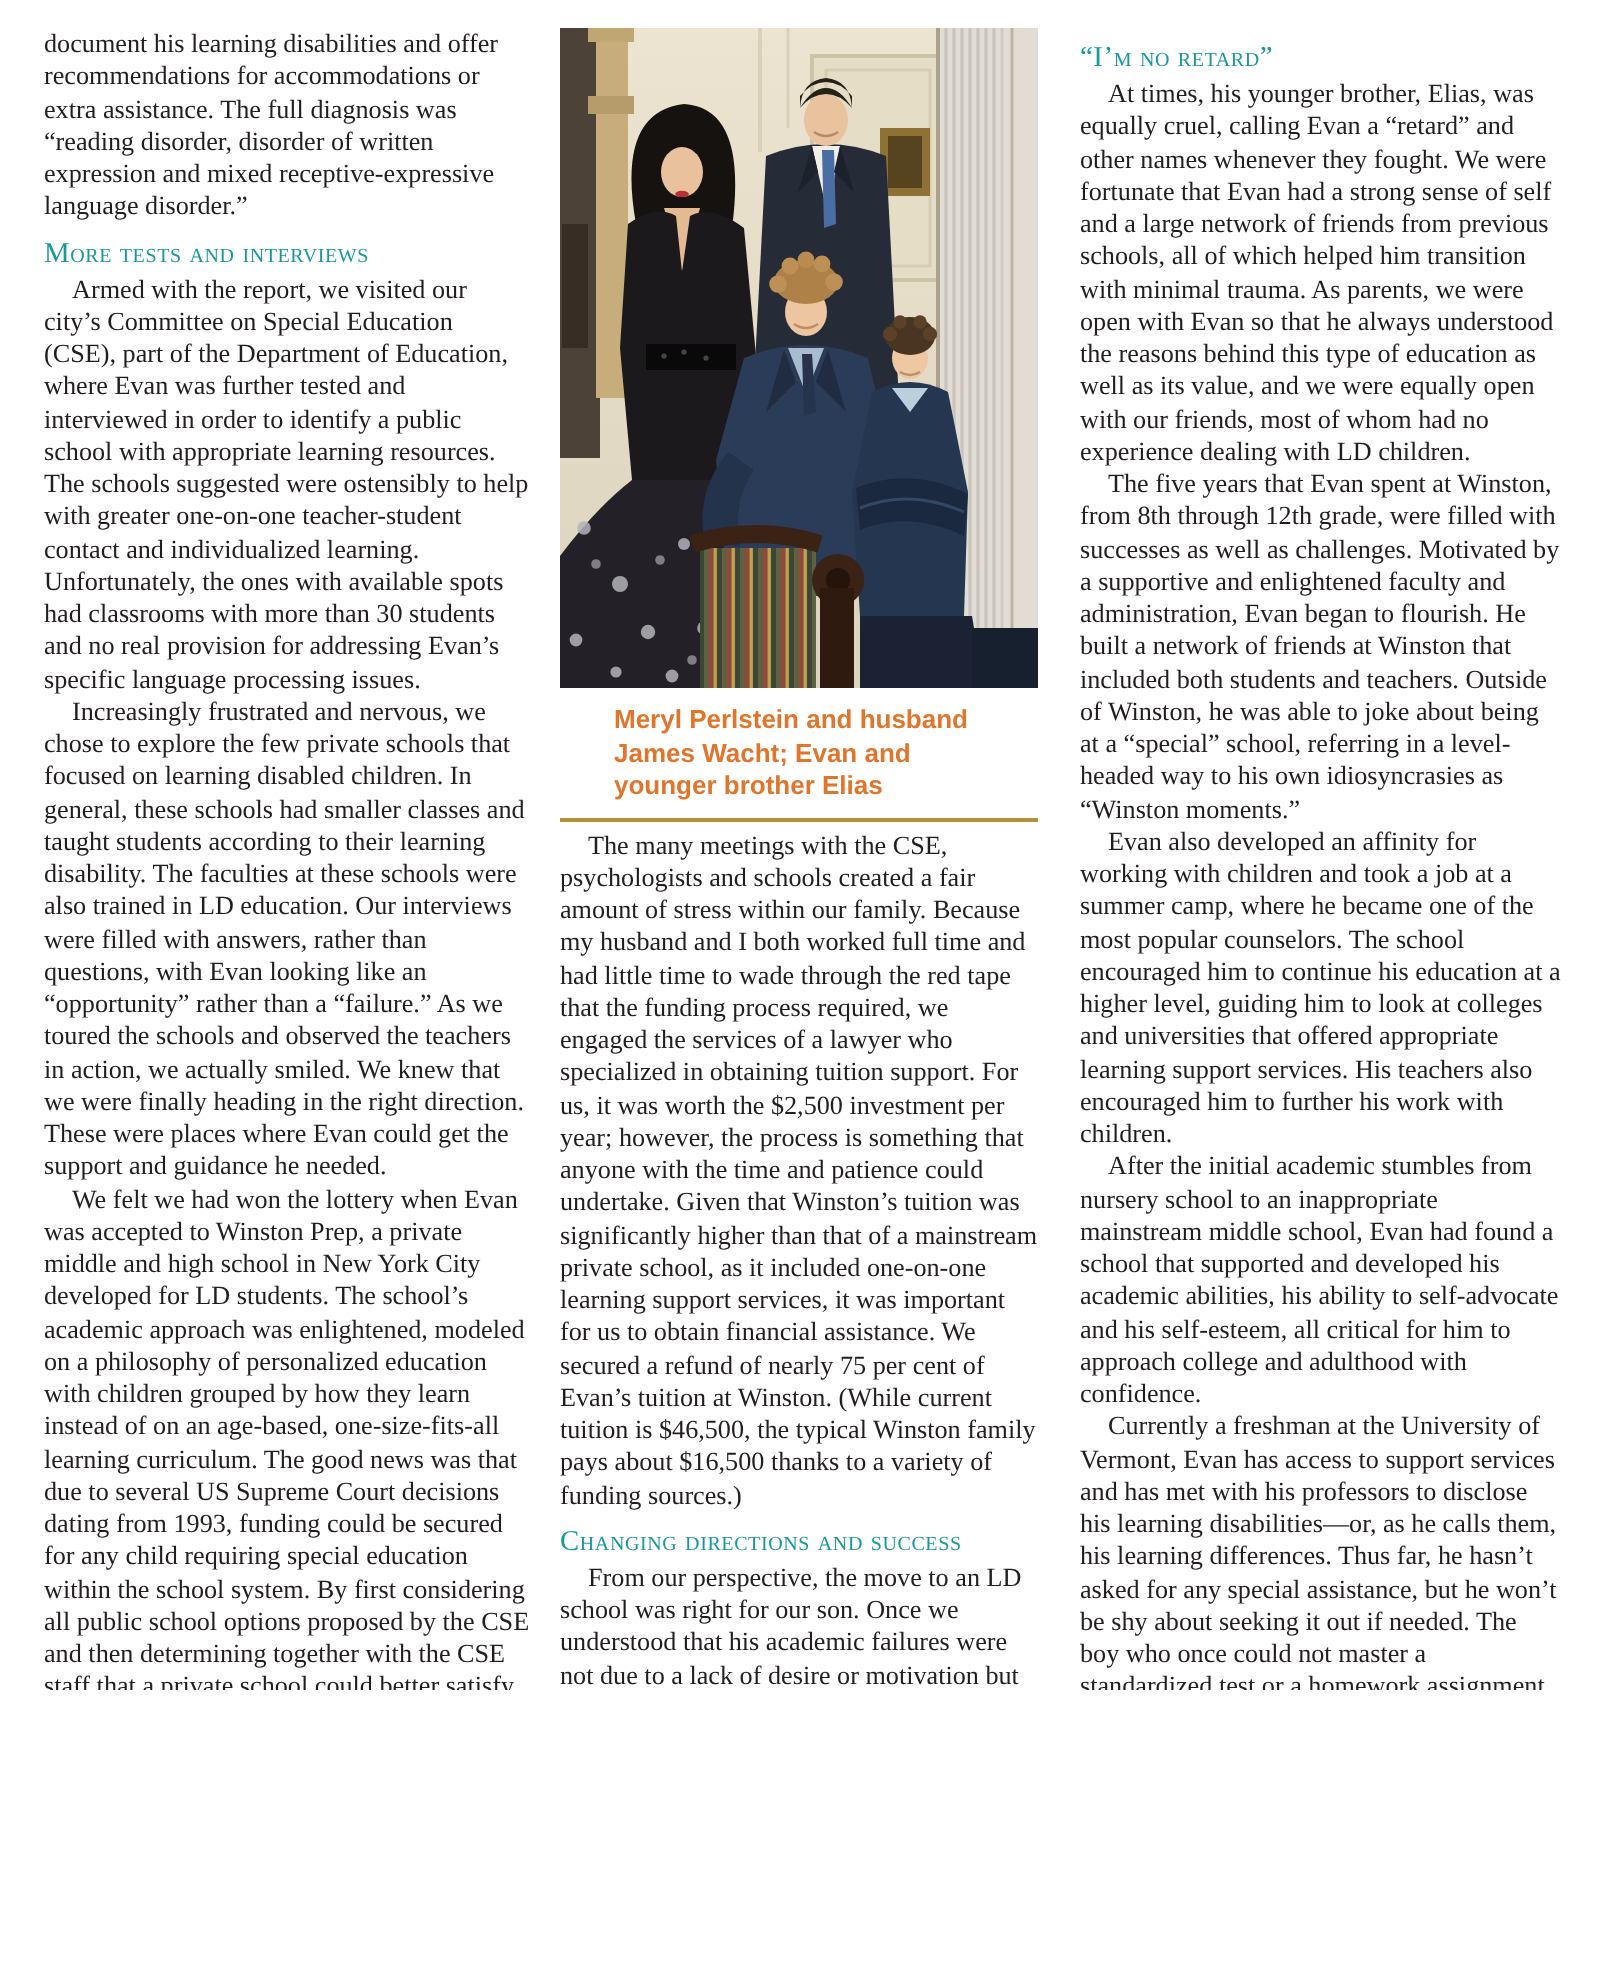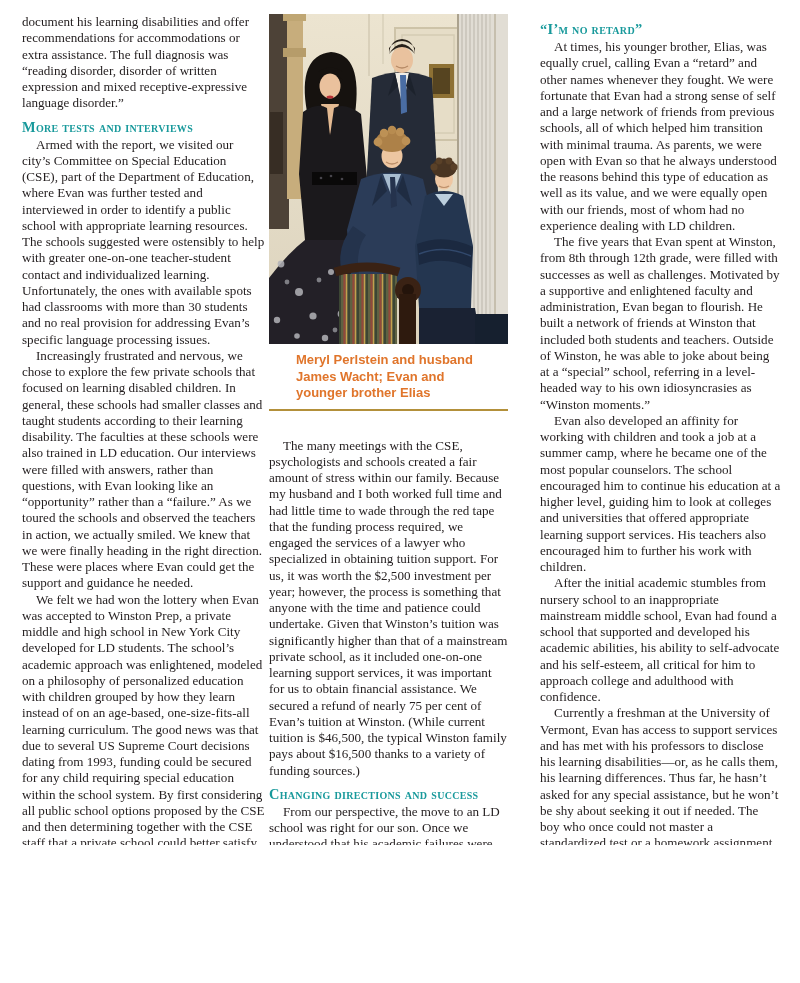--- a/index.html
+++ b/index.html
@@ -2,37 +2,37 @@
 <html><head>
 <meta charset="utf-8">
 <style>
   html,body { margin:0; padding:0; background:#ffffff; }
   .page {
     position:relative; width:800px; height:845px; background:#ffffff;
     font-family:"Liberation Serif", serif; color:#221d1e; overflow:hidden;
   }
   .col { position:absolute; top:14px; font-size:13.1px; line-height:16.25px; text-align:left; }
   .col-left  { left:22px;  width:243px; }
-  .col-mid   { left:269px; width:239px; }
+  .col-mid   { left:280px; width:239px; }
   .col-right { left:540px; width:241px; }
   .col p { margin:0; text-indent:14px; }
   .col p.noindent { text-indent:0; }
   h3.sec {
-    margin:7px 0 1px 0; font-size:14.4px; line-height:17px; font-weight:bold;
+    margin:7px 0 1px 0; font-size:14.4px; line-height:17px; font-weight:normal;
     font-variant:small-caps; letter-spacing:0.3px; color:#18999b;
     font-family:"Liberation Serif", serif;
   }
   .photo-wrap { width:239px; height:330px; line-height:0; }
   .caption {
     margin:8px 0 0 27px; width:192px;
     font-family:"Liberation Sans", sans-serif; font-weight:bold;
     font-size:13px; line-height:16.5px; color:#e0752b;
   }
   .rule { border:none; border-top:2.5px solid #b3903a; margin:7px 0 0 0; }
-  .mid-body { margin-top:27px; }
+  .mid-body { margin-top:4px; }
   .endmark {
     display:inline-block; width:9px; height:9px; border-radius:50%;
     background:#c19a2e; margin-left:6px;
   }
   .footer {
     position:absolute; right:20px; top:949px;
     font-family:"Liberation Sans", sans-serif; font-weight:bold;
     font-size:13.5px; color:#161616; letter-spacing:0.4px; word-spacing:3px;
   }
   .footer .pageno { margin-left:26px; letter-spacing:0; }

